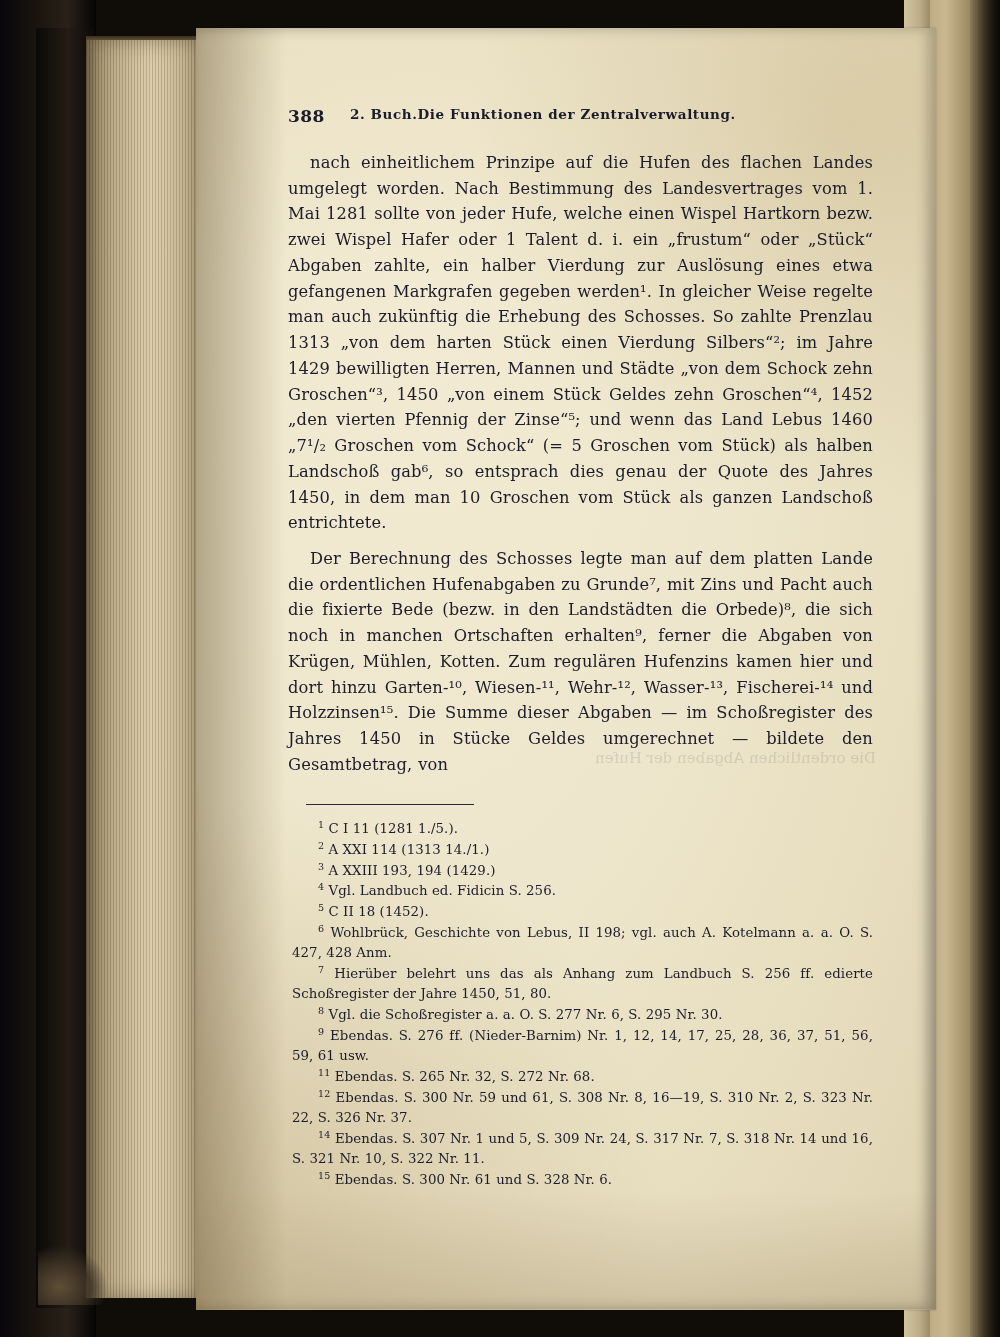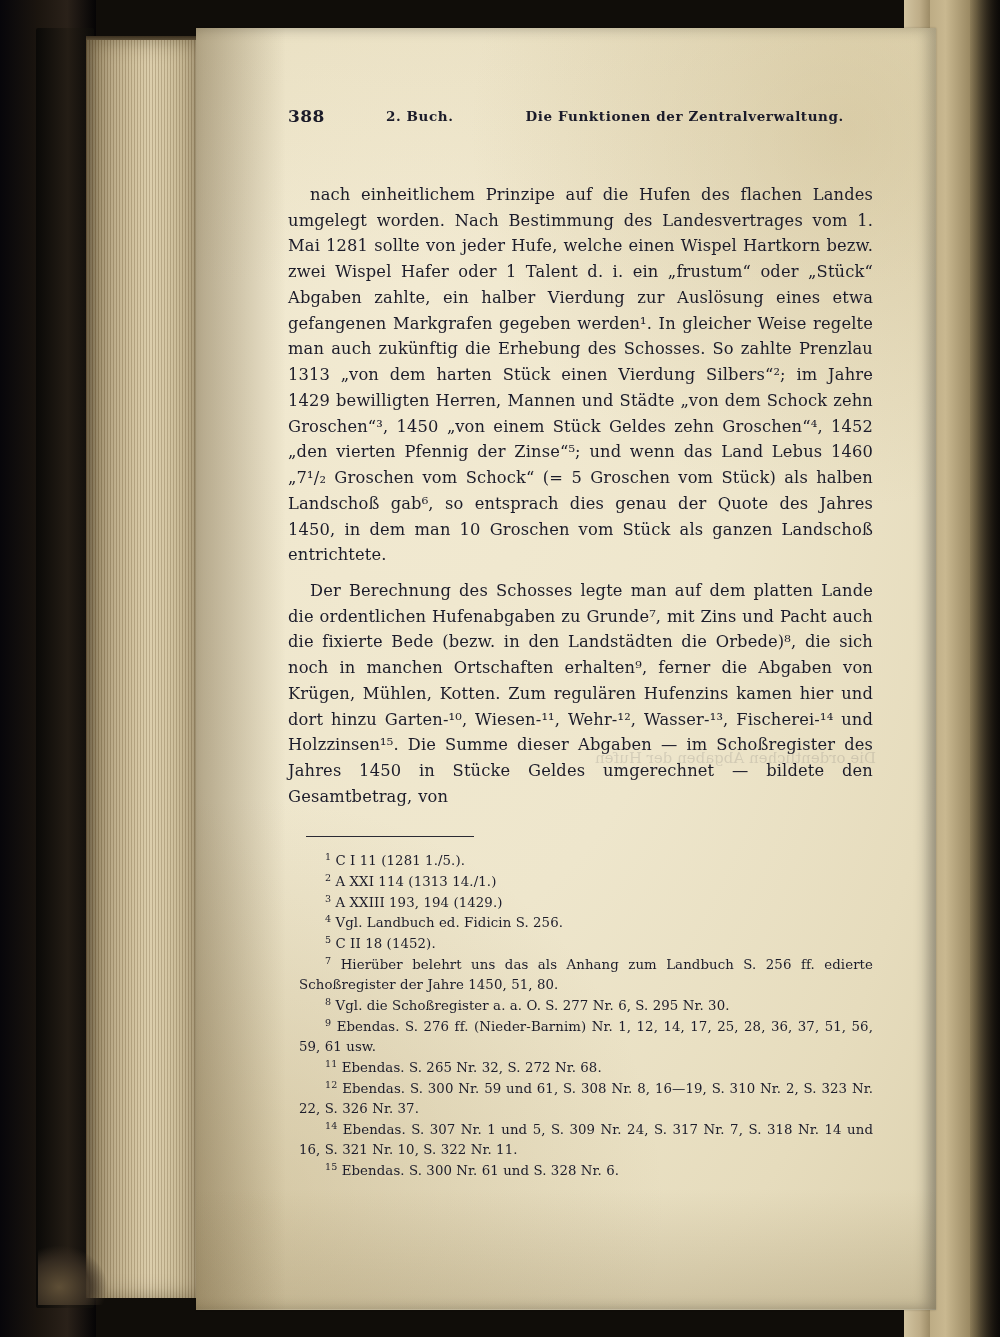--- a/index.html
+++ b/index.html
@@ -108,26 +108,25 @@
     filter: blur(.4px);
   }
   .content {
     position: absolute;
     left: 92px; top: 78px;
     width: 585px;
     color: #1c1c2a;
   }
   .running-head {
     display: flex;
-    align-items: center;
+    align-items: flex-start;
     font-size: 13.5px;
     letter-spacing: .4px;
-    margin-bottom: 56px;
+    margin-bottom: 24px;
     color:#1b1b29;
-    gap:36px;
   }
   .folio {
     font-size: 17px;
     font-weight: 700;
     width: 62px;
   }
   .head-text {
     font-size: 13.5px;
     letter-spacing: .6px;
     font-weight: bold;
@@ -150,21 +149,21 @@
     margin: 26px 0 14px 18px;
   }
   .notes {
     font-size: 13.3px;
     line-height: 1.5;
     text-align: justify;
     color:#1c1c2a;
     letter-spacing: .1px;
   }
   .note {
-    margin: 0 0 1px 11px;
+    margin: 0 0 1px 4px;
     text-indent: 26px;
   }
   .note .mk { font-size: .72em; vertical-align: super; line-height: 0; }
   
   .spine-shade {
     position:absolute;
     left:196px; top:28px;
     width: 90px; height: 1282px;
     background: linear-gradient(90deg, rgba(90,70,35,.40), rgba(90,70,35,0));
     pointer-events:none;
@@ -218,20 +217,21 @@
       <p class="body">Der Berechnung des Schosses legte man auf dem platten Lande die ordentlichen Hufenabgaben zu Grunde⁷, mit Zins und Pacht auch die fixierte Bede (bezw. in den Landstädten die Orbede)⁸, die sich noch in manchen Ortschaften erhalten⁹, ferner die Abgaben von Krügen, Mühlen, Kotten. Zum regulären Hufenzins kamen hier und dort hinzu Garten-¹⁰, Wiesen-¹¹, Wehr-¹², Wasser-¹³, Fischerei-¹⁴ und Holzzinsen¹⁵. Die Summe dieser Abgaben — im Schoßregister des Jahres 1450 in Stücke Geldes umgerechnet — bildete den Gesamtbetrag, von</p>
 
       <div class="rule"></div>
 
       <div class="notes">
         <p class="note"><span class="mk">1</span> <span>C I 11 (1281 1./5.).</span></p>
         <p class="note"><span class="mk">2</span> <span>A XXI 114 (1313 14./1.)</span></p>
         <p class="note"><span class="mk">3</span> <span>A XXIII 193, 194 (1429.)</span></p>
         <p class="note"><span class="mk">4</span> <span>Vgl. Landbuch ed. Fidicin S. 256.</span></p>
         <p class="note"><span class="mk">5</span> <span>C II 18 (1452).</span></p>
+        <p class="note"><span class="mk">6</span> <span>Wohlbrück, Geschichte von Lebus, II 198; vgl. auch A. Kotelmann a. a. O. S. 427, 428 Anm.</span></p>
         <p class="note"><span class="mk">7</span> <span>Hierüber belehrt uns das als Anhang zum Landbuch S. 256 ff. edierte Schoßregister der Jahre 1450, 51, 80.</span></p>
         <p class="note"><span class="mk">8</span> <span>Vgl. die Schoßregister a. a. O. S. 277 Nr. 6, S. 295 Nr. 30.</span></p>
         <p class="note"><span class="mk">9</span> <span>Ebendas. S. 276 ff. (Nieder-Barnim) Nr. 1, 12, 14, 17, 25, 28, 36, 37, 51, 56, 59, 61 usw.</span></p>
         <p class="note"><span class="mk">11</span> <span>Ebendas. S. 265 Nr. 32, S. 272 Nr. 68.</span></p>
         <p class="note"><span class="mk">12</span> <span>Ebendas. S. 300 Nr. 59 und 61, S. 308 Nr. 8, 16—19, S. 310 Nr. 2, S. 323 Nr. 22, S. 326 Nr. 37.</span></p>
         <p class="note"><span class="mk">14</span> <span>Ebendas. S. 307 Nr. 1 und 5, S. 309 Nr. 24, S. 317 Nr. 7, S. 318 Nr. 14 und 16, S. 321 Nr. 10, S. 322 Nr. 11.</span></p>
         <p class="note"><span class="mk">15</span> <span>Ebendas. S. 300 Nr. 61 und S. 328 Nr. 6.</span></p>
       </div>
 
     </div>

